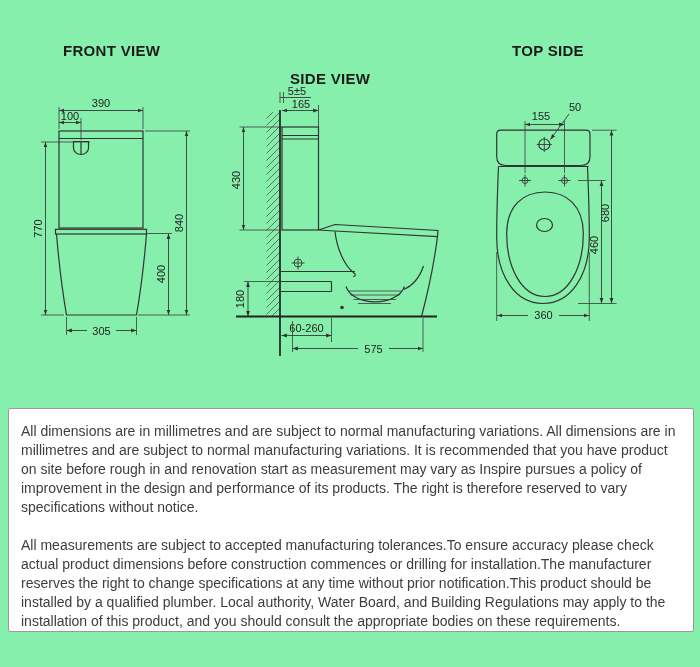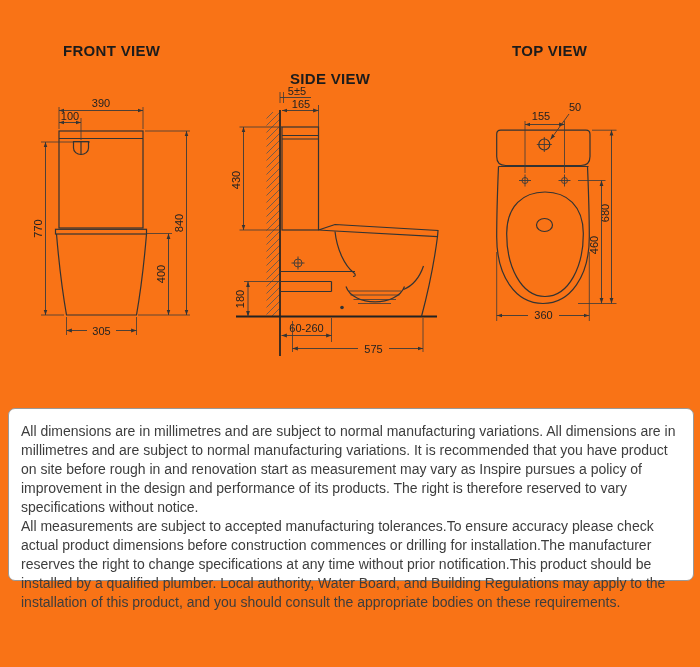--- a/index.html
+++ b/index.html
@@ -1,39 +1,39 @@
 <!DOCTYPE html>
 <html><head>
 <meta charset="utf-8">
 <style>
   html,body{margin:0;padding:0;background:#fff;}
-  .page{position:relative;width:700px;height:667px;background:#f97316;font-family:"Liberation Sans",sans-serif;overflow:hidden;}
+  .page{position:relative;width:700px;height:667px;background:#86efac;font-family:"Liberation Sans",sans-serif;overflow:hidden;}
   .view-title{position:absolute;top:42px;font-size:15px;font-weight:bold;color:#1c1c1c;letter-spacing:.3px;}
   #title-front{left:63px;}
   #title-side{left:290px;margin-top:28px;}
   #title-top{left:512px;}
   svg{position:absolute;left:0;top:0;}
   svg .ln{stroke:#333;stroke-width:1.2;fill:none;}
   svg .dimln{stroke:#3a3a3a;stroke-width:0.9;fill:none;}
   svg .extln{stroke:#3a3a3a;stroke-width:0.8;fill:none;}
   svg .thick{stroke:#222;stroke-width:2;fill:none;}
   svg .wall{stroke:#222;stroke-width:1.7;fill:none;}
   svg text.dim{font-family:"Liberation Sans",sans-serif;font-size:11px;fill:#222;}
-  .notes{position:absolute;left:8px;top:408px;width:686px;height:173px;box-sizing:border-box;border:1px solid #999;border-radius:7px;padding:13px 12px;color:#3d3d3d;font-size:14px;line-height:19px;background:#fff;}
+  .notes{position:absolute;left:8px;top:408px;width:686px;height:224px;box-sizing:border-box;border:1px solid #999;border-radius:2px;padding:13px 12px;color:#3d3d3d;font-size:14px;line-height:19px;background:#fff;}
   .notes p{margin:0;}
-  .notes p + p{}
+  .notes p + p{margin-top:19px;}
 </style>
 </head>
 <body>
 
 <div class="page">
 
   <div class="view-title" id="title-front">FRONT VIEW</div>
   <div class="view-title" id="title-side">SIDE VIEW</div>
-  <div class="view-title" id="title-top">TOP VIEW</div>
+  <div class="view-title" id="title-top">TOP SIDE</div>
 
   <svg width="700" height="400" viewBox="0 0 700 400">
     <defs>
       <marker id="arrow" viewBox="0 0 10 10" refX="10" refY="5" markerWidth="6" markerHeight="6" orient="auto-start-reverse">
         <path d="M0,1.5 L10,5 L0,8.5 Z" fill="#333"></path>
       </marker>
       <pattern id="hatch" patternUnits="userSpaceOnUse" width="7" height="7">
         <line x1="0" y1="7" x2="7" y2="0" stroke="#555" stroke-width="0.8"></line>
       </pattern>
     </defs>

